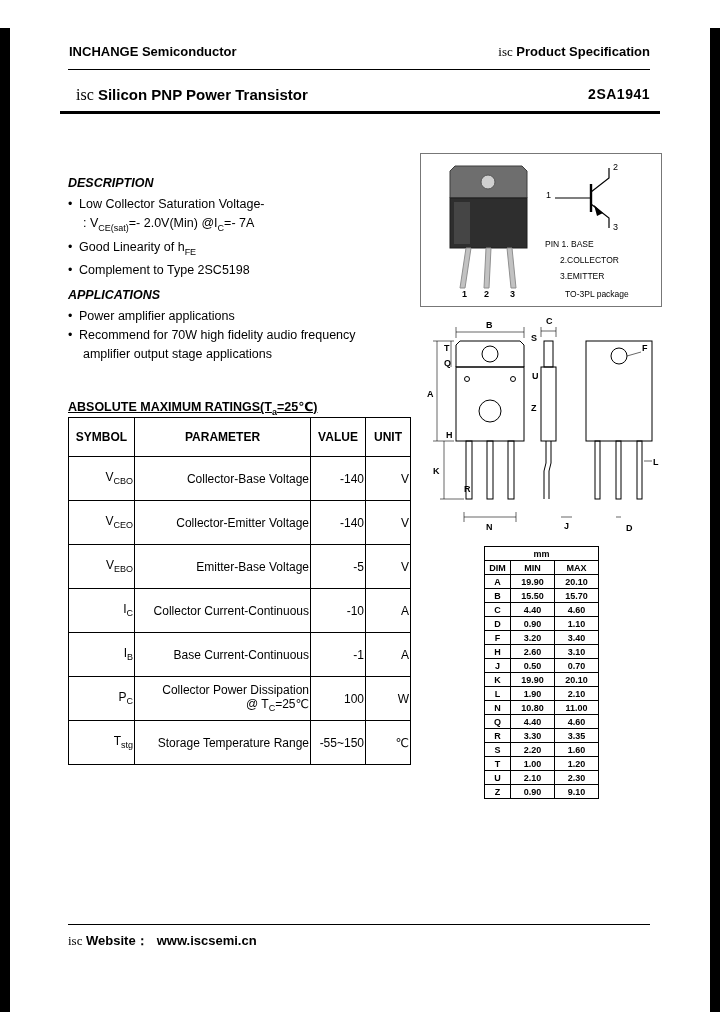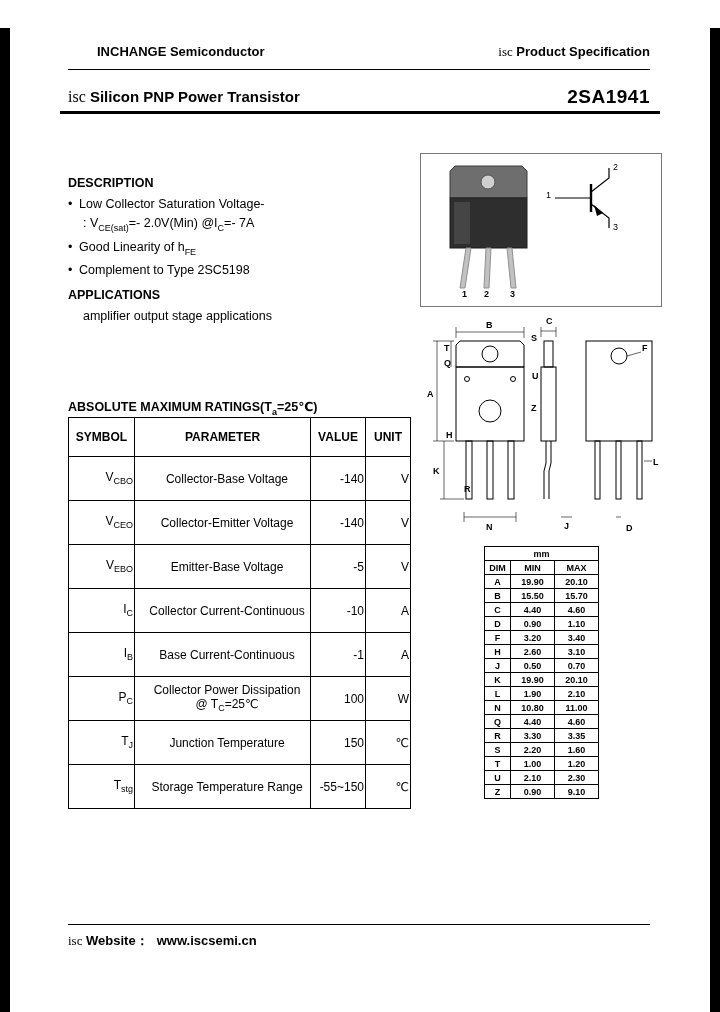--- a/index.html
+++ b/index.html
@@ -1,42 +1,42 @@
 <!DOCTYPE html>
 <html><head>
 <meta charset="utf-8">
 <style>
   html,body{margin:0;padding:0;background:#e8e8e8;}
   #page{position:relative;width:720px;height:1012px;background:#fff;font-family:"Liberation Sans","DejaVu Sans",sans-serif;color:#000;overflow:hidden;margin:0 auto;}
   .sidebar{position:absolute;top:28px;bottom:0;width:10px;background:#000;}
   .sidebar.l{left:0}
   .sidebar.r{right:0}
   .isc{font-family:"Liberation Serif","DejaVu Serif",serif;font-weight:normal;}
-  .header{position:absolute;left:84px;right:70px;top:44px;display:flex;justify-content:space-between;align-items:baseline;font-size:13px;font-weight:bold;padding-left:13px;}
+  .header{position:absolute;left:56px;right:70px;top:44px;display:flex;justify-content:space-between;align-items:baseline;font-size:13px;font-weight:bold;padding-left:13px;}
   .hline{position:absolute;left:68px;right:70px;top:69px;height:1px;background:#000;}
-  .title-row{position:absolute;left:68px;right:70px;top:86px;display:flex;justify-content:space-between;align-items:center;}
+  .title-row{position:absolute;left:76px;right:70px;top:86px;display:flex;justify-content:space-between;align-items:flex-start;}
   .title-left{font-size:15px;font-weight:bold;}
   .title-left .isc{font-size:16px;}
-  .part{font-size:19px;font-weight:bold;letter-spacing:.5px;}
+  .part{font-size:14px;font-weight:bold;letter-spacing:.5px;}
   .thickline{position:absolute;left:60px;right:60px;top:111px;height:3px;background:#000;}
-  .section-head{font-weight:bold;font-size:12.5px;}
+  .section-head{font-weight:bold;font-size:12.5px;font-style:italic;}
   #description{position:absolute;left:68px;top:176px;width:350px;}
   #applications{position:absolute;left:68px;top:288px;width:350px;}
   .lines{margin-top:5px;}
   .bline{font-size:12.5px;line-height:19px;}
   .bline .bl{display:inline-block;width:11px;}
   .bline.cont{padding-left:15px;}
   sub{font-size:9px;}
-  #ratings-head{position:absolute;left:68px;top:399px;font-weight:bold;font-size:12.5px;}
+  #ratings-head{position:absolute;left:68px;top:399px;font-weight:bold;font-size:12.5px;text-decoration:underline;}
   table{border-collapse:collapse;}
   #ratings{position:absolute;left:68px;top:417px;table-layout:fixed;border-radius:32px;}
   #ratings th,#ratings td{border:1px solid #000;font-size:12px;}
   #ratings th{height:36px;font-weight:bold;text-align:center;}
   #ratings td{height:41px;text-align:right;}
-  #ratings td.l{text-align:center;padding-left:10px;}
+  #ratings td.l{text-align:right;padding-left:10px;}
   #photo-box{position:absolute;left:420px;top:153px;width:240px;height:152px;border:1px solid #777;}
   .legnum{position:absolute;font-size:9px;font-weight:bold;}
   .schpin{position:absolute;font-size:9px;}
   .pin-info{position:absolute;left:124px;top:82px;font-size:8.5px;line-height:16px;}
   .pin-info .ind{padding-left:15px;}
   .pin-info .pkg{margin-top:2px;margin-left:20px;}
   #drawing{position:absolute;left:420px;top:311px;width:240px;height:234px;}
   #dim-labels text{font-size:9px;font-weight:bold;font-family:"Liberation Sans","DejaVu Sans",sans-serif;}
   #dims{position:absolute;left:484px;top:546px;table-layout:fixed;}
   #dims th,#dims td{border:1px solid #000;font-size:9px;font-weight:bold;text-align:center;height:13px;padding:0 2px;}
@@ -69,20 +69,22 @@
       <div class="bline"><span class="bl">•</span><span>Low Collector Saturation Voltage-</span></div>
       <div class="bline cont"><span>: V</span><sub>CE(sat)</sub><span>=- 2.0V(Min) @I</span><sub>C</sub><span>=- 7A</span></div>
       <div class="bline"><span class="bl">•</span><span>Good Linearity of h</span><sub>FE</sub></div>
       <div class="bline"><span class="bl">•</span><span>Complement to Type 2SC5198</span></div>
     </div>
   </div>
 
   <div id="applications">
     <div class="section-head">APPLICATIONS</div>
     <div class="lines">
+      <div class="bline"><span class="bl">•</span><span>Power amplifier applications</span></div>
+      <div class="bline"><span class="bl">•</span><span>Recommend for 70W high fidelity audio frequency</span></div>
       <div class="bline cont"><span>amplifier output stage applications</span></div>
     </div>
   </div>
 
   <div id="ratings-head"><span>ABSOLUTE MAXIMUM RATINGS(T</span><sub>a</sub><span>=25℃)</span></div>
 
   <table id="ratings">
     <colgroup>
         <col style="width:66px">
         <col style="width:176px">
@@ -139,28 +141,20 @@
           <td>A</td>
         </tr>
         <tr>
           <td class="c">P<sub>C</sub></td>
           <td class="l">
             <div>Collector Power Dissipation</div>
             <div>@ T<sub>C</sub>=25℃</div>
           </td>
           <td>100</td>
           <td>W</td>
-        </tr>
-        <tr>
-          <td class="c">T<sub>J</sub></td>
-          <td class="l">
-            <div>Junction Temperature</div>
-          </td>
-          <td>150</td>
-          <td>℃</td>
         </tr>
         <tr>
           <td class="c">T<sub>stg</sub></td>
           <td class="l">
             <div>Storage Temperature Range</div>
           </td>
           <td>-55~150</td>
           <td>℃</td>
         </tr>
       </tbody>
@@ -184,20 +178,26 @@
         <polyline points="170,50 188,64 188,74"></polyline>
       </g>
       <polygon points="173,51 182,59 176,62" fill="#000"></polygon>
     </svg>
     <span class="legnum" style="left:41px;top:135px">1</span>
     <span class="legnum" style="left:63px;top:135px">2</span>
     <span class="legnum" style="left:89px;top:135px">3</span>
     <span class="schpin" style="left:192px;top:8px">2</span>
     <span class="schpin" style="left:125px;top:36px">1</span>
     <span class="schpin" style="left:192px;top:68px">3</span>
+    <div class="pin-info">
+      <div>PIN 1. BASE</div>
+      <div class="ind">2.COLLECTOR</div>
+      <div class="ind">3.EMITTER</div>
+      <div class="pkg">TO-3PL package</div>
+    </div>
   </div>
 
   <div id="drawing">
     <svg width="240" height="234" viewBox="0 0 240 234">
       <g stroke="#000" fill="none" stroke-width="1">
         <polygon points="40,30 100,30 104,34 104,56 36,56 36,34"></polygon>
         <circle cx="70" cy="43" r="8"></circle>
         <rect x="36" y="56" width="68" height="74"></rect>
         <circle cx="70" cy="100" r="11"></circle>
         <circle cx="47" cy="68" r="2.5"></circle>

